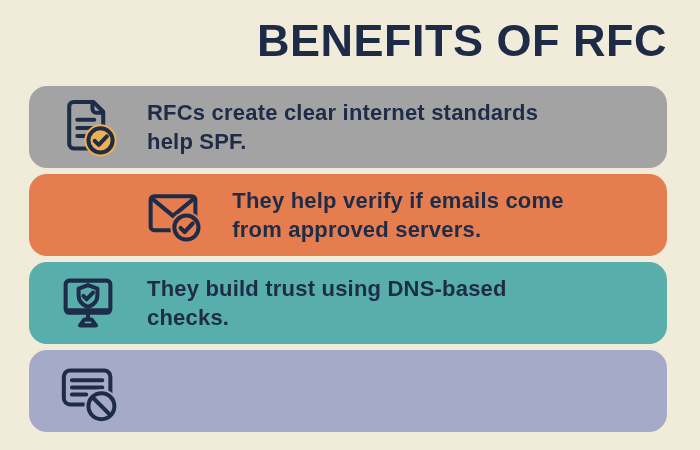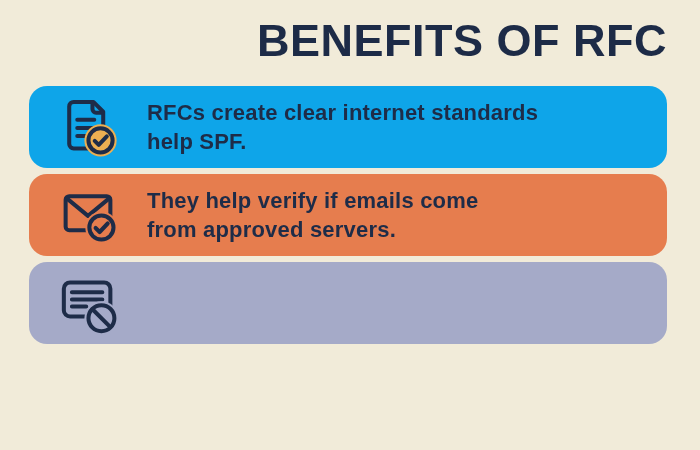--- a/index.html
+++ b/index.html
@@ -26,22 +26,22 @@
   }
   .rows { margin-top: 18px; }
   .row {
     height: 82px;
     border-radius: 18px;
     display: flex;
     align-items: center;
     padding: 0 18px 0 25px;
     margin-bottom: 6px;
   }
-  .row--amber    { background: #0ea5e9; --halo: #ecaf52; }
-  .row--orange   { background: #e67d4e; --halo: #e67d4e; }
+  .row--amber    { background: #a3a3a3; --halo: #ecaf52; }
+  .row--orange   { background: #e67d4e; justify-content: center; --halo: #e67d4e; }
   .row--teal     { background: #57aeab; --halo: #57aeab; }
   .row--lavender { background: #a5aac8; --halo: #a5aac8; }
   .icon { width: 68px; height: 68px; flex: 0 0 68px; display: block; }
   .icon svg { width: 68px; height: 68px; display: block; }
   .row-text {
     margin-left: 25px;
     font-size: 22px;
     font-weight: bold;
     line-height: 29px;
     letter-spacing: 0.2px;
@@ -92,20 +92,36 @@
           <circle class="stroke" cx="53" cy="52" r="13.5"></circle>
           <path class="stroke" d="M46.5 52.5 l4.5 4.5 l9 -9.5"></path>
         </svg>
       </span>
       <p class="row-text">
         <span class="line">They help verify if emails come</span>
         <span class="line">from approved servers.</span>
       </p>
     </div>
 
+    <div class="row row--teal">
+      <span class="icon">
+        <svg viewBox="0 0 76 76" xmlns="http://www.w3.org/2000/svg">
+          <rect class="stroke" x="13" y="13" width="50" height="36" rx="4"></rect>
+          <path class="stroke" d="M15 46 H61" stroke-width="5.5"></path>
+          <path class="stroke" d="M38 51 V56" stroke-width="5"></path>
+          <path class="stroke" d="M29 63 L34 56.5 H42 L47 63 Z"></path>
+          <path class="stroke" d="M38 18 l10.5 4 v7.5 c0 7 -4.5 10.6 -10.5 12.9 c-6 -2.3 -10.5 -5.9 -10.5 -12.9 V22 Z"></path>
+          <path class="stroke" d="M32.8 30 l3.8 3.8 l7 -7.5"></path>
+        </svg>
+      </span>
+      <p class="row-text">
+        <span class="line">They build trust using DNS-based</span>
+        <span class="line">checks.</span>
+      </p>
+    </div>
 
     <div class="row row--lavender">
       <span class="icon">
         <svg viewBox="0 0 76 76" xmlns="http://www.w3.org/2000/svg">
           <rect class="stroke" x="11" y="15" width="52" height="38" rx="7"></rect>
           <path class="stroke" d="M20 26 H54 M20 34 H54 M20 42 H36"></path>
           <circle class="halo" cx="53" cy="55" r="19"></circle>
           <circle class="stroke" cx="53" cy="55" r="14.5"></circle>
           <path class="stroke" d="M43 45 L63 65"></path>
         </svg>

